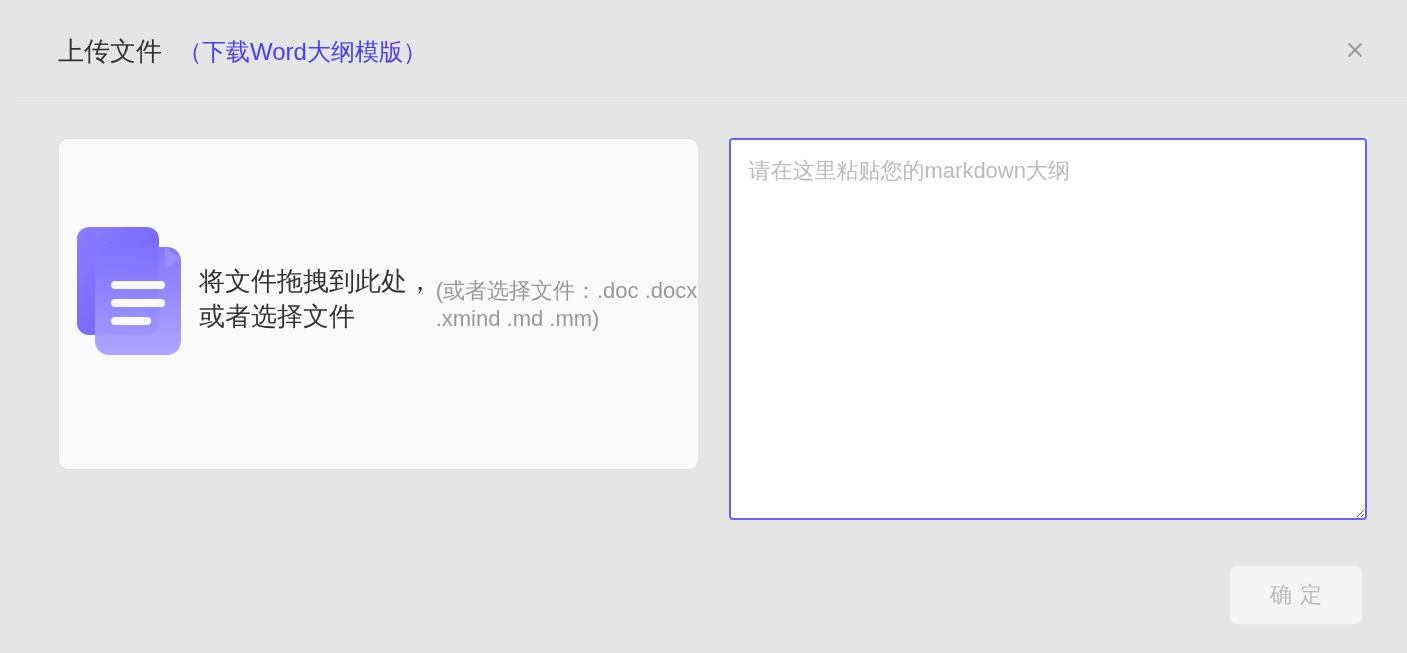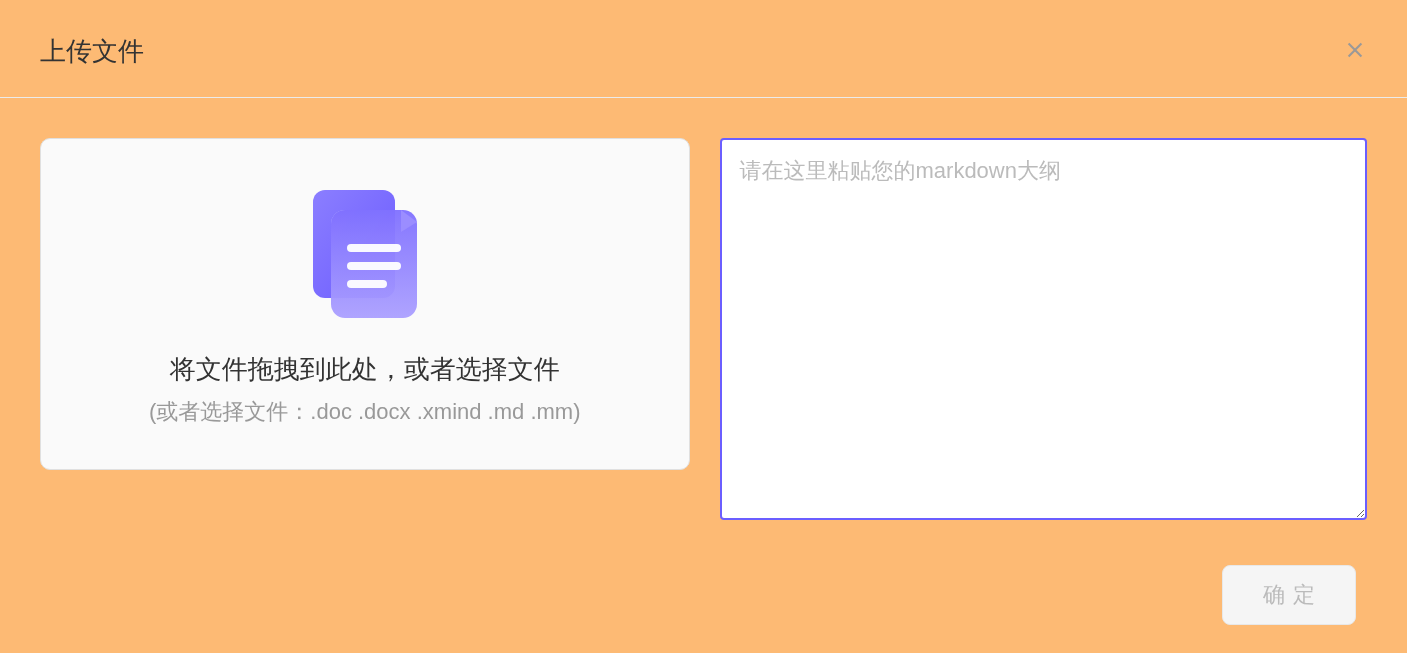--- a/index.html
+++ b/index.html
@@ -10,22 +10,23 @@
     body {
       font-family: -apple-system, BlinkMacSystemFont, "PingFang SC", "Microsoft YaHei", sans-serif;
       background: #ffffff;
       width: 1407px;
       height: 653px;
       position: relative;
     }
     .modal {
       width: 100%;
       height: 100%;
-      background: #fdba74;
+      background: #e5e5e5;
       position: relative;
+      padding-left: 18px;
     }
     .header {
       display: flex;
       align-items: center;
       padding: 34px 40px 28px 40px;
       border-bottom: 1px solid #ebebeb;
     }
     .title {
       font-size: 26px;
       color: #333;
@@ -57,21 +58,21 @@
       gap: 30px;
       padding: 40px;
     }
     .dropzone {
       flex: 1;
       border: 1px solid #e0e0e0;
       border-radius: 10px;
       background: #fafafa;
       height: 332px;
       display: flex;
-      flex-direction: column;
+      flex-direction: row;
       align-items: center;
       justify-content: center;
       cursor: pointer;
     }
     .file-icon {
       width: 140px;
       height: 140px;
       margin-bottom: 30px;
       position: relative;
     }
@@ -97,21 +98,21 @@
       font-family: inherit;
       resize: both;
       outline: none;
       color: #333;
     }
     .md-textarea::placeholder {
       color: #bbb;
     }
     .footer {
       position: absolute;
-      right: 51px;
+      right: 44px;
       bottom: 28px;
       text-decoration: underline;
     }
     .confirm-btn {
       padding: 14px 32px;
       font-size: 22px;
       color: #bbb;
       background: #f5f5f5;
       border: 1px solid #e8e8e8;
       border-radius: 8px;
@@ -119,20 +120,21 @@
       letter-spacing: 8px;
       text-indent: 8px;
     }
   </style>
 </head>
 <body>
 
 <div class="modal">
   <div class="header">
     <span class="title">上传文件</span>
+    <span class="download-link">（下载Word大纲模版）</span>
     <div class="close-btn">
       <svg viewBox="0 0 24 24" fill="none" stroke="#999" stroke-width="2.2">
         <line x1="5" y1="5" x2="19" y2="19"></line>
         <line x1="19" y1="5" x2="5" y2="19"></line>
       </svg>
     </div>
   </div>
 
   <div class="content">
     <div class="dropzone">

